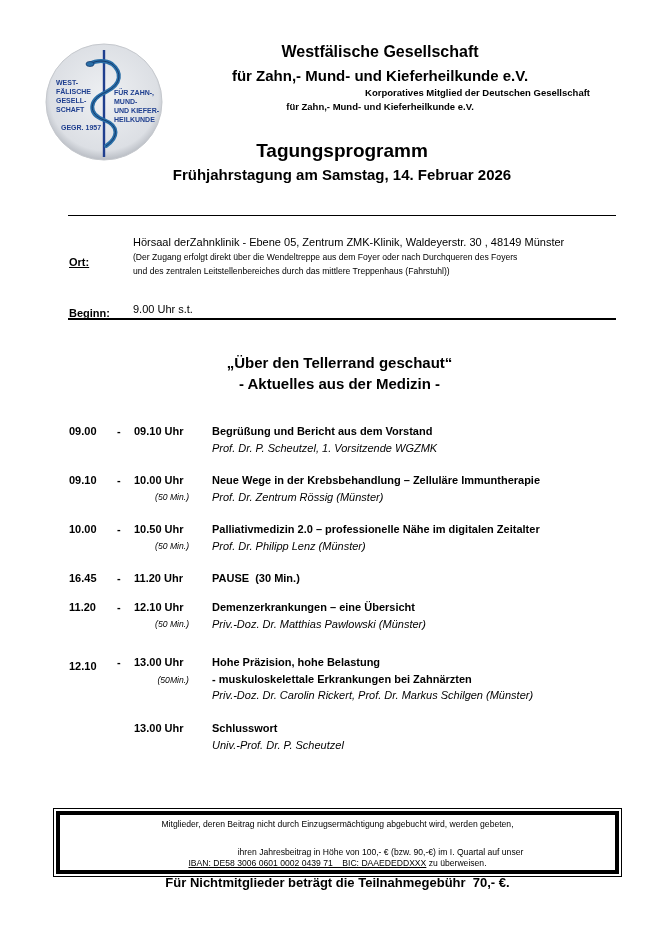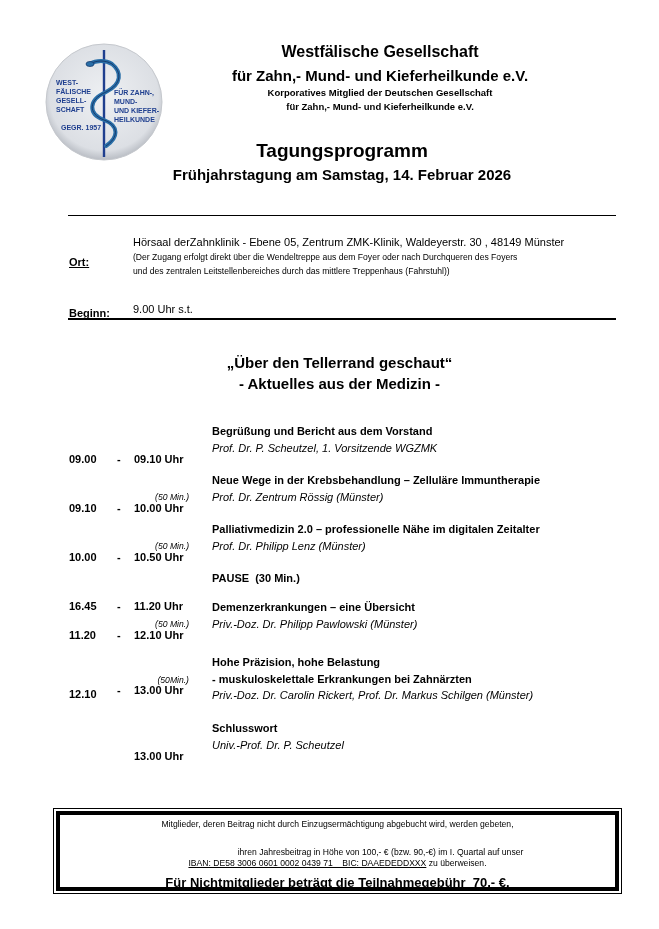--- a/index.html
+++ b/index.html
@@ -7,42 +7,42 @@
     width: 659px; height: 929px; position: relative; overflow: hidden;
     font-family: "Liberation Sans", sans-serif; color: #000;
   }
   .abs { position: absolute; }
   .logo {
     left: 44px; top: 42px; width: 120px; height: 120px;
   }
   .hdr { position: absolute; left: 170px; width: 420px; text-align: center; font-weight: bold; }
   .h1 { top: 43px; font-size: 16px; }
   .h2 { top: 67px; font-size: 15px; }
-  .h3 { top: 87px; font-size: 9.5px; }
+  .h3 { top: 87px; font-size: 9.5px; text-align: right; }
   .h4 { top: 101px; font-size: 9.5px; }
   .title { position:absolute; left: 0; width: 659px; text-align:center; font-weight:bold; }
   .t1 { top: 140px; left: 25px; width: 659px; font-size: 19px; }
   .t2 { top: 166px; left: 25px; width: 659px; font-size: 15px; }
   .rule { position:absolute; left: 68px; width: 548px; background:#000; }
   .r1 { top: 215px; height: 1px; }
   .r2 { top: 318px; height: 2px; }
   .label { position:absolute; left: 69px; font-weight:bold; font-size: 11px; text-decoration: underline; margin-top: 20px; }
   .val { position:absolute; left: 133px; font-size: 11px; }
   .small { position:absolute; left: 133px; font-size: 8.6px; }
   .motto { position:absolute; left: 0; width: 659px; text-align:center; font-weight:bold; font-size: 15px; }
-  .row-time { position:absolute; font-weight:bold; font-size: 11px; margin-top: 28px; }
+  .row-time { position:absolute; font-weight:bold; font-size: 11px; }
   .c-start { left: 69px; }
   .c-dash { left: 117px; }
   .c-end { left: 134px; }
   .c-dur { position:absolute; left: 146px; width: 43px; text-align:right; font-style: italic; font-size: 8.6px; }
   .c-title { position:absolute; left: 212px; font-weight: bold; font-size: 11px; }
   .c-sub { position:absolute; left: 212px; font-size: 11px; font-weight: bold; }
   .c-speaker { position:absolute; left: 212px; font-style: italic; font-size: 11px; }
   .footer-box {
-    position:absolute; left: 56px; top: 811px; width: 563px; height: 80px;
+    position:absolute; left: 56px; top: 811px; width: 563px; height: 63px;
     border: 4px solid #000; box-sizing: border-box; outline: 1px solid #000; outline-offset: 2px; text-decoration: underline;
   }
   .f-line { position:absolute; left: 0; width: 100%; text-align: center; font-size: 8.6px; }
   .f-big { position:absolute; left: 0; width: 100%; text-align:center; font-weight:bold; font-size: 13px; }
   .u { text-decoration: underline; }
 </style>
 </head>
 <body>
 
 <div class="abs logo">
@@ -129,21 +129,21 @@
     <div class="row-time c-end" style="top:572px;">11.20 Uhr</div>
     <div class="c-title" style="top:572px; white-space:pre;">PAUSE  (30 Min.)</div>
   </div>
 
   <div>
     <div class="row-time c-start" style="top:601px;">11.20</div>
     <div class="row-time c-dash" style="top:601px;">-</div>
     <div class="row-time c-end" style="top:601px;">12.10 Uhr</div>
     <div class="c-dur" style="top:619px;">(50 Min.)</div>
     <div class="c-title" style="top:601px;">Demenzerkrankungen – eine Übersicht</div>
-    <div class="c-speaker" style="top:618px;">Priv.-Doz. Dr. Philipp Pawlowski (Münster)</div>
+    <div class="c-speaker" style="top:618px;">Priv.-Doz. Dr. Matthias Pawlowski (Münster)</div>
   </div>
 
   <div>
     <div class="row-time c-start" style="top:660px;">12.10</div>
     <div class="row-time c-dash" style="top:656px;">-</div>
     <div class="row-time c-end" style="top:656px;">13.00 Uhr</div>
     <div class="c-dur" style="top:675px;">(50Min.)</div>
     <div class="c-title" style="top:656px;">Hohe Präzision, hohe Belastung</div>
     <div class="c-sub" style="top:673px;">- muskuloskelettale Erkrankungen bei Zahnärzten</div>
     <div class="c-speaker" style="top:689px;">Priv.-Doz. Dr. Carolin Rickert, Prof. Dr. Markus Schilgen (Münster)</div>

